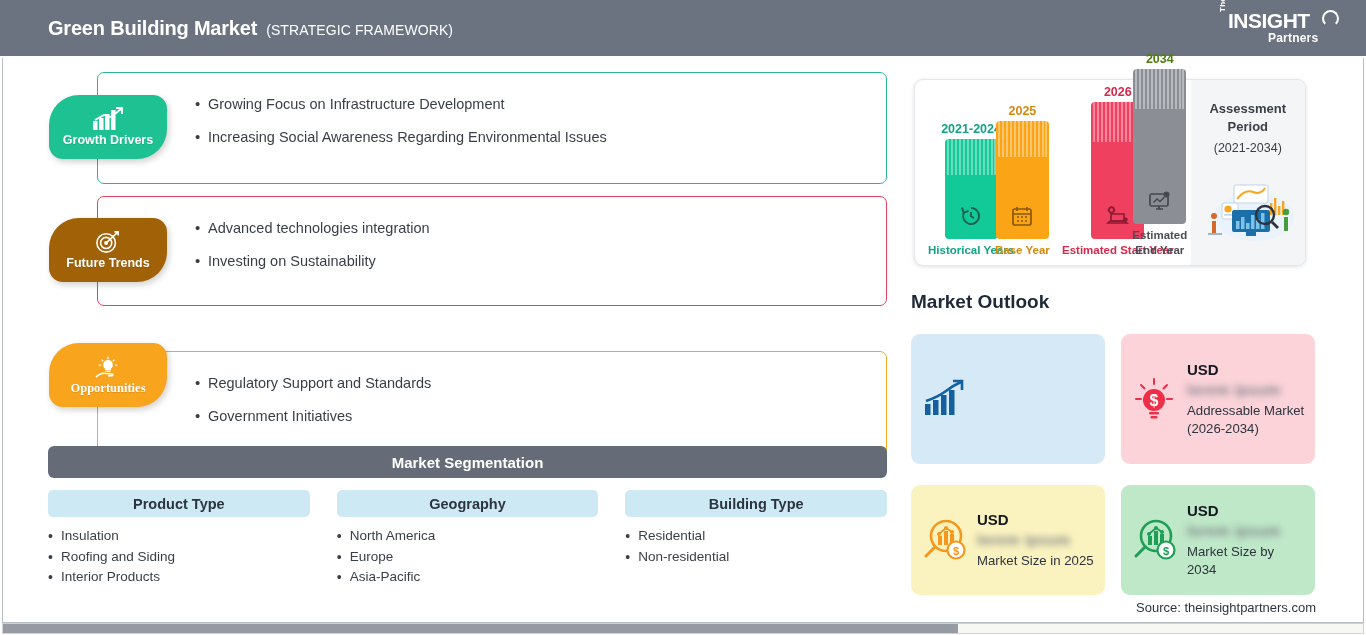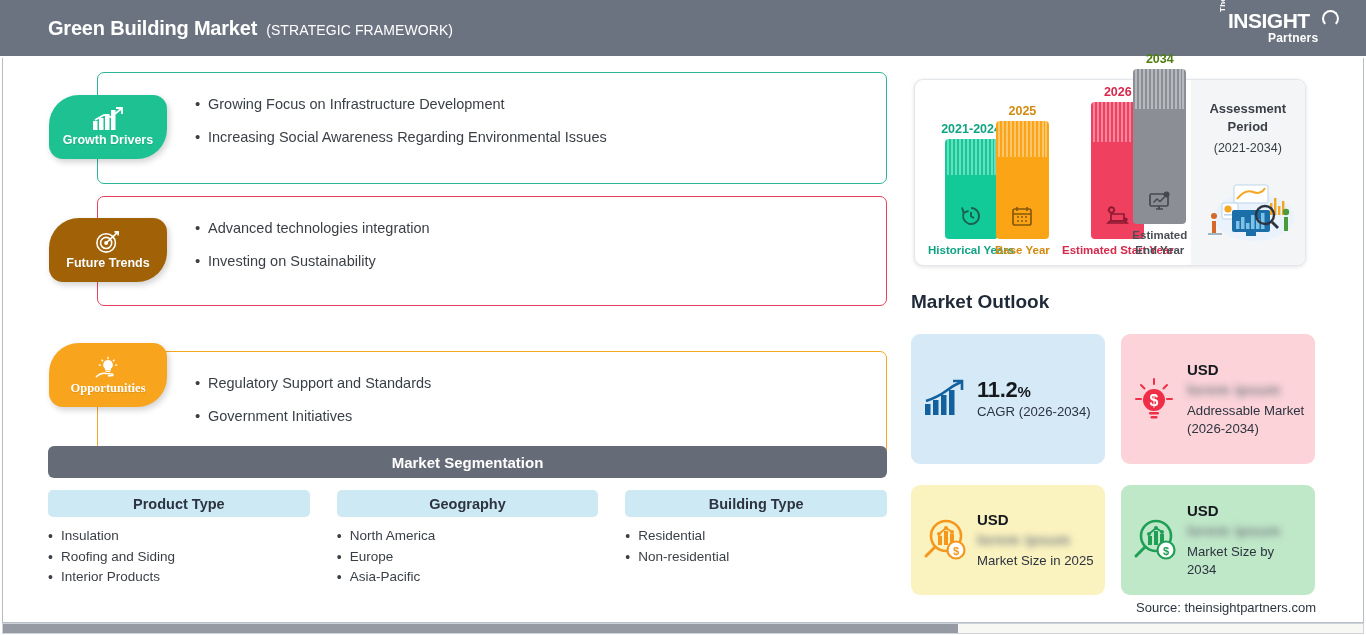--- a/index.html
+++ b/index.html
@@ -478,24 +478,20 @@
       <svg width="44" height="40" viewBox="0 0 44 40">
         <g fill="#13609e">
           <rect x="3" y="25" width="5.5" height="11"></rect>
           <rect x="11" y="21" width="5.5" height="15"></rect>
           <rect x="19" y="16" width="5.5" height="20"></rect>
           <rect x="27" y="11" width="5.5" height="25"></rect>
         </g>
         <path d="M4 22 Q16 18 24 12 T39 3" stroke="#13609e" stroke-width="2.6" fill="none"></path>
         <path d="M31 2 L40 2 L40 11" stroke="#13609e" stroke-width="2.6" fill="none"></path>
       </svg>
-    </div>
-    <div class="ocard-body">
-      <div class="ocard-big"><span>11.2</span><span class="pct">%</span></div>
-      <div class="ocard-sub">CAGR (2026-2034)</div>
     </div>
   </div>
 
   <div class="ocard ocard-addr">
     <div class="ocard-ico">
       <svg width="44" height="46" viewBox="0 0 44 46">
         <g stroke="#ef2e47" stroke-width="2" stroke-linecap="round">
           <path d="M22 3v5M9 9l3.5 3.5M35 9l-3.5 3.5M4 23h5M40 23h-5"></path>
         </g>
         <circle cx="22" cy="24" r="11" fill="#ef2e47"></circle>

